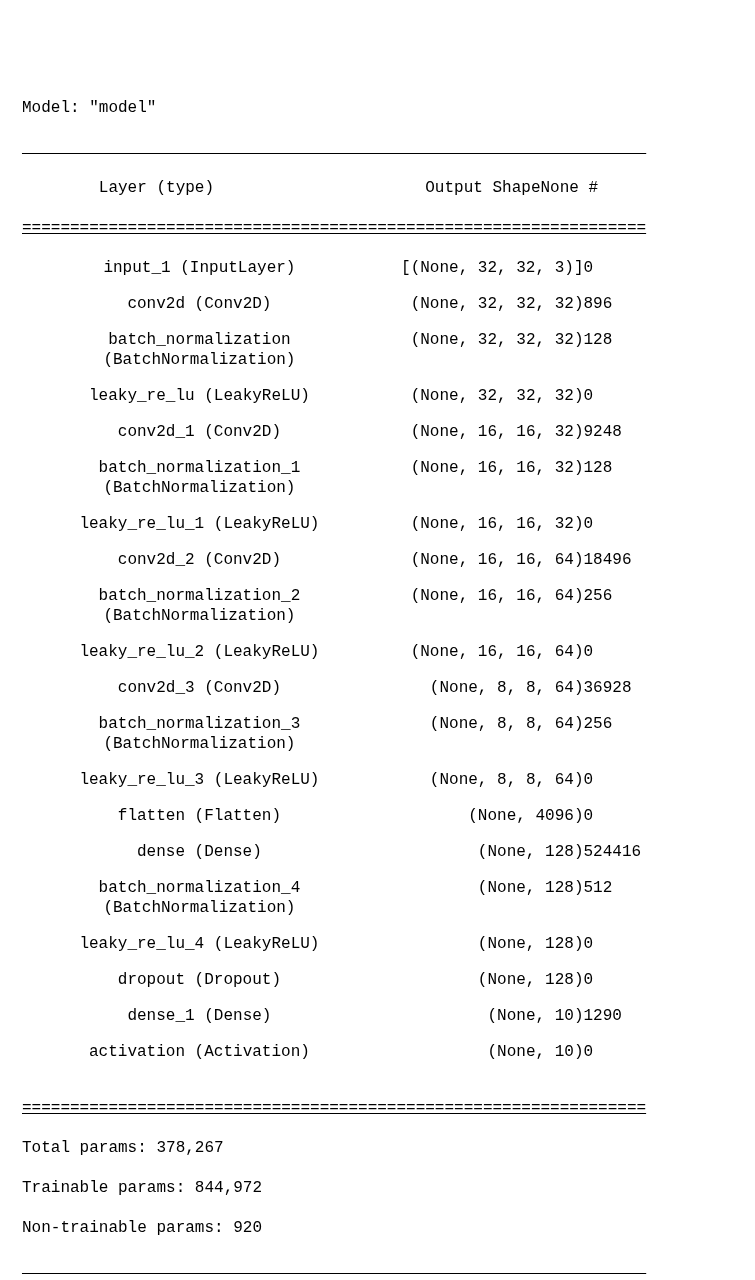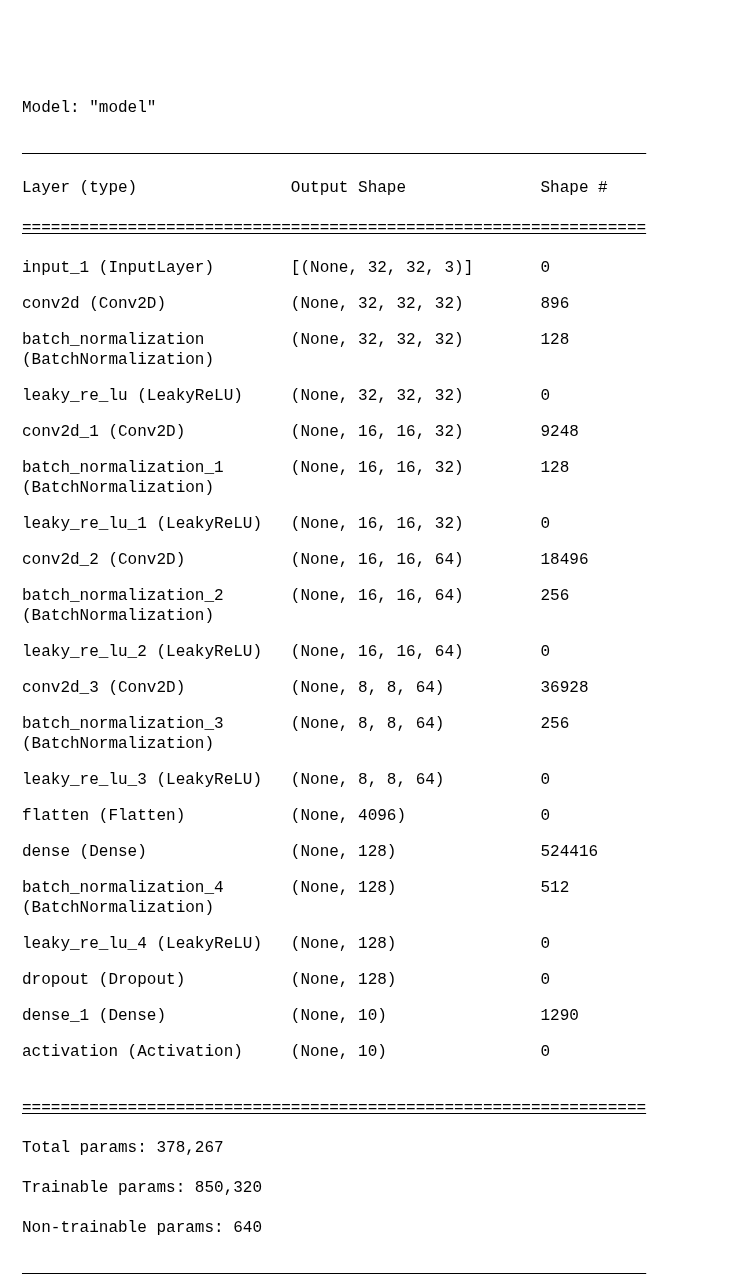--- a/index.html
+++ b/index.html
@@ -15,36 +15,36 @@
   .hr-line {
     letter-spacing: 0;
     text-decoration: underline;
   }
   .header-row span,
   .data-row span {
     display: inline-block;
     vertical-align: top;
     white-space: pre-wrap;
   }
-  .col-layer { width: 28ch; }
-  .col-shape { width: 26ch; }
+  .col-layer { width: 28ch; text-align: center; }
+  .col-shape { width: 26ch; text-align: right; }
   .col-param { width: 12ch; }
-  .data-row { margin-bottom: 1em; }
+  .data-row { margin-bottom: 1em; margin-left: 43px; }
   .header-row { margin: 0; }
 </style>
 </head>
 <body>
 
 
 
 <div>Model: "model"</div>
 <div class="hr-line">_________________________________________________________________</div>
-<div class="header-row"><span class="col-layer">Layer (type)</span><span class="col-shape">Output Shape</span><span class="col-param">Shape #</span></div>
+<div class="header-row"><span class="col-layer">Layer (type)</span><span class="col-shape">Output Shape</span><span class="col-param">None #</span></div>
 <div class="hr-line">=================================================================</div>
 <div id="rows"><div class="data-row"><span class="col-layer">input_1 (InputLayer)</span><span class="col-shape">[(None, 32, 32, 3)]</span><span class="col-param">0</span></div><div class="data-row"><span class="col-layer">conv2d (Conv2D)</span><span class="col-shape">(None, 32, 32, 32)</span><span class="col-param">896</span></div><div class="data-row"><span class="col-layer">batch_normalization (BatchNormalization)</span><span class="col-shape">(None, 32, 32, 32)</span><span class="col-param">128</span></div><div class="data-row"><span class="col-layer">leaky_re_lu (LeakyReLU)</span><span class="col-shape">(None, 32, 32, 32)</span><span class="col-param">0</span></div><div class="data-row"><span class="col-layer">conv2d_1 (Conv2D)</span><span class="col-shape">(None, 16, 16, 32)</span><span class="col-param">9248</span></div><div class="data-row"><span class="col-layer">batch_normalization_1 (BatchNormalization)</span><span class="col-shape">(None, 16, 16, 32)</span><span class="col-param">128</span></div><div class="data-row"><span class="col-layer">leaky_re_lu_1 (LeakyReLU)</span><span class="col-shape">(None, 16, 16, 32)</span><span class="col-param">0</span></div><div class="data-row"><span class="col-layer">conv2d_2 (Conv2D)</span><span class="col-shape">(None, 16, 16, 64)</span><span class="col-param">18496</span></div><div class="data-row"><span class="col-layer">batch_normalization_2 (BatchNormalization)</span><span class="col-shape">(None, 16, 16, 64)</span><span class="col-param">256</span></div><div class="data-row"><span class="col-layer">leaky_re_lu_2 (LeakyReLU)</span><span class="col-shape">(None, 16, 16, 64)</span><span class="col-param">0</span></div><div class="data-row"><span class="col-layer">conv2d_3 (Conv2D)</span><span class="col-shape">(None, 8, 8, 64)</span><span class="col-param">36928</span></div><div class="data-row"><span class="col-layer">batch_normalization_3 (BatchNormalization)</span><span class="col-shape">(None, 8, 8, 64)</span><span class="col-param">256</span></div><div class="data-row"><span class="col-layer">leaky_re_lu_3 (LeakyReLU)</span><span class="col-shape">(None, 8, 8, 64)</span><span class="col-param">0</span></div><div class="data-row"><span class="col-layer">flatten (Flatten)</span><span class="col-shape">(None, 4096)</span><span class="col-param">0</span></div><div class="data-row"><span class="col-layer">dense (Dense)</span><span class="col-shape">(None, 128)</span><span class="col-param">524416</span></div><div class="data-row"><span class="col-layer">batch_normalization_4 (BatchNormalization)</span><span class="col-shape">(None, 128)</span><span class="col-param">512</span></div><div class="data-row"><span class="col-layer">leaky_re_lu_4 (LeakyReLU)</span><span class="col-shape">(None, 128)</span><span class="col-param">0</span></div><div class="data-row"><span class="col-layer">dropout (Dropout)</span><span class="col-shape">(None, 128)</span><span class="col-param">0</span></div><div class="data-row"><span class="col-layer">dense_1 (Dense)</span><span class="col-shape">(None, 10)</span><span class="col-param">1290</span></div><div class="data-row"><span class="col-layer">activation (Activation)</span><span class="col-shape">(None, 10)</span><span class="col-param">0</span></div></div>
 <div class="hr-line">=================================================================</div>
 <div>Total params: 378,267</div>
-<div>Trainable params: 850,320</div>
-<div>Non-trainable params: 640</div>
+<div>Trainable params: 844,972</div>
+<div>Non-trainable params: 920</div>
 <div class="hr-line">_________________________________________________________________</div>
 
 
 
 
 </body></html>

